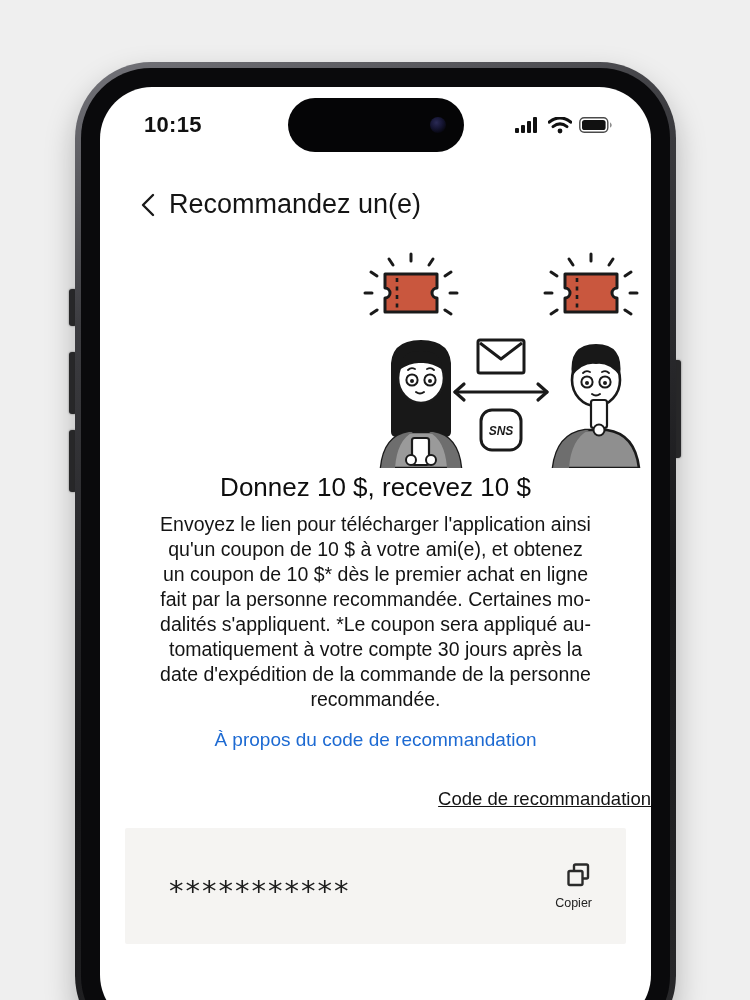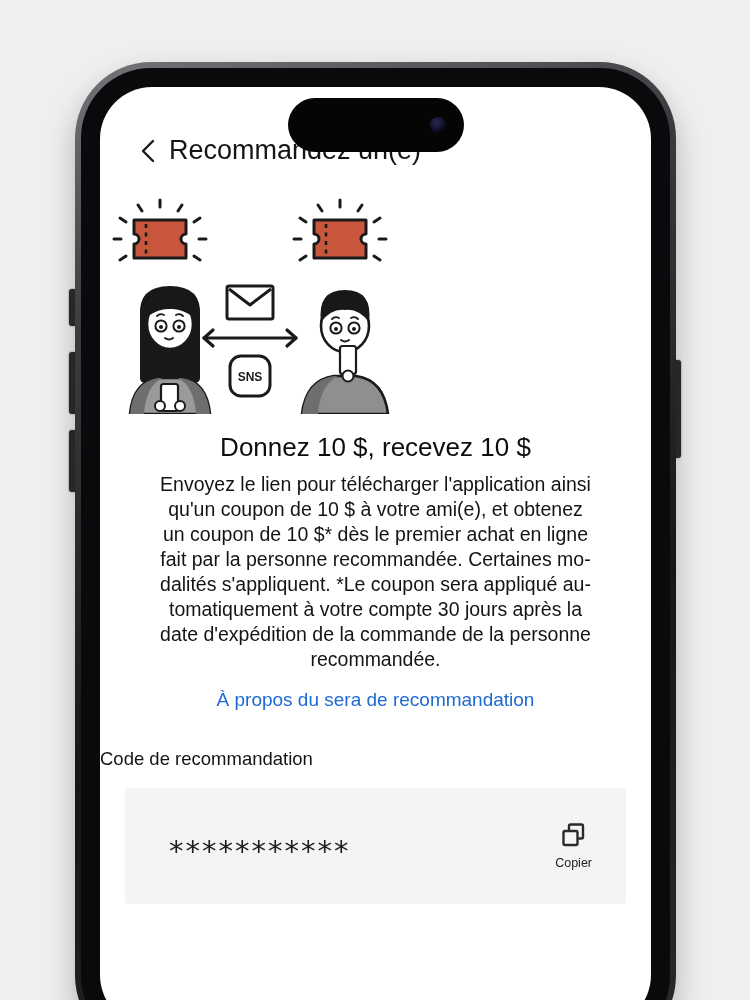--- a/index.html
+++ b/index.html
@@ -60,49 +60,49 @@
 
   
   .app-header {
     display:flex; align-items:center;
     padding:48px 0 0 34px;
   }
   .back-btn { width:26px; height:26px; display:flex; align-items:center; justify-content:center; cursor:pointer; }
   .app-title { font-size:27px; font-weight:400; margin-left:9px; color:#151515; }
 
   
-  .illus-wrap { display:flex; justify-content:flex-start; margin-top:32px; }
+  .illus-wrap { display:flex; justify-content:flex-end; margin-top:32px;font-style:italic; }
 
   
   .promo-title {
     text-align:center; font-size:26px; font-weight:400;
-    margin-top:18px; color:#0d0d0d;
+    margin-top:4px; color:#0d0d0d;
   }
   .promo-body {
     text-align:center; font-size:19.5px; line-height:25px;
     margin-top:9px; white-space:pre-line; color:#141414;
   }
   .promo-link {
     display:block; text-align:center; font-size:19px; margin-top:17px;
     color:#1d6ad2; text-decoration:none; cursor:pointer;
   }
 
   
-  .code-label { text-align:left; font-size:18.5px; margin-top:37px; color:#141414; }
+  .code-label { text-align:right; font-size:18.5px; margin-top:37px; color:#141414;text-decoration:underline; }
   .code-box {
     margin:18px 25px 0 25px; height:116px; background:#f5f4f2; border-radius:2px;
     display:flex; align-items:center; justify-content:space-between;
     padding:0 34px 0 44px; box-sizing:border-box;
   }
   .code-masked {
     font-size:29px; letter-spacing:2px; color:#1c1c1c;
     transform:translateY(5px); font-family:"DejaVu Sans", sans-serif;
   }
   .copy-btn {
-    display:flex; flex-direction:column; align-items:center; gap:7px;
+    display:flex; flex-direction:column; align-items:flex-end; gap:7px;
     cursor:pointer; background:none; border:none; padding:0;
     font-family:"Liberation Sans", sans-serif;
   }
   .copy-label { font-size:12.5px; color:#222; }
 </style>
 </head>
 <body>
 
 <div class="canvas">
 
@@ -112,20 +112,41 @@
   <div class="side-btn btn-power"></div>
 
   <div class="phone">
     <div class="bezel">
       <div class="screen">
 
         <div class="island">
           <div class="camera-dot"></div>
         </div>
 
+        <div class="status-row">
+          <span class="time">10:15</span>
+          <span class="status-icons">
+            <svg width="26" height="17" viewBox="0 0 26 17">
+              <rect x="0" y="11" width="4" height="5" rx="1" fill="#111"></rect>
+              <rect x="6" y="8" width="4" height="8" rx="1" fill="#111"></rect>
+              <rect x="12" y="4" width="4" height="12" rx="1" fill="#111"></rect>
+              <rect x="18" y="0" width="4" height="16" rx="1" fill="#111"></rect>
+            </svg>
+            <svg width="24" height="17" viewBox="0 0 24 17">
+              <path d="M1 5.2 Q12 -3.5 23 5.2" fill="none" stroke="#111" stroke-width="3" stroke-linecap="round"></path>
+              <path d="M5 9.6 Q12 4.2 19 9.6" fill="none" stroke="#111" stroke-width="3" stroke-linecap="round"></path>
+              <circle cx="12" cy="14" r="2.4" fill="#111"></circle>
+            </svg>
+            <svg width="34" height="16" viewBox="0 0 34 16">
+              <rect x="0.8" y="0.8" width="28" height="14.4" rx="4.4" fill="none" stroke="#4a4a4a" stroke-width="1.4"></rect>
+              <rect x="3" y="3" width="23.6" height="10" rx="2.6" fill="#111"></rect>
+              <path d="M31.4 5.2 Q33.6 8 31.4 10.8 Z" fill="#4a4a4a"></path>
+            </svg>
+          </span>
+        </div>
 
         <div class="app-header">
           <span class="back-btn">
             <svg width="15" height="24" viewBox="0 0 15 24">
               <polyline points="13,2 3,12 13,22" fill="none" stroke="#1a1a1a" stroke-width="2.4" stroke-linecap="round" stroke-linejoin="round"></polyline>
             </svg>
           </span>
           <span class="app-title">Recommandez un(e)</span>
         </div>
 
@@ -217,21 +238,21 @@
 
         <div class="promo-title">Donnez 10 $, recevez 10 $</div>
         <div class="promo-body">Envoyez le lien pour télécharger l'application ainsi
 qu'un coupon de 10 $ à votre ami(e), et obtenez
 un coupon de 10 $* dès le premier achat en ligne
 fait par la personne recommandée. Certaines mo-
 dalités s'appliquent. *Le coupon sera appliqué au-
 tomatiquement à votre compte 30 jours après la
 date d'expédition de la commande de la personne
 recommandée.</div>
-        <a class="promo-link">À propos du sera de recommandation</a>
+        <a class="promo-link">À propos du code de recommandation</a>
 
         <div class="code-label">Code de recommandation</div>
         <div class="code-box">
           <span class="code-masked">***********</span>
           <button class="copy-btn">
             <svg width="27" height="27" viewBox="0 0 27 27">
               <rect x="9" y="2.5" width="14" height="14" rx="1.5" fill="none" stroke="#2a2a2a" stroke-width="2.4"></rect>
               <rect x="3.5" y="9" width="14" height="14" rx="1.5" fill="#f5f4f2" stroke="#2a2a2a" stroke-width="2.4"></rect>
             </svg>
             <span class="copy-label">Copier</span>

